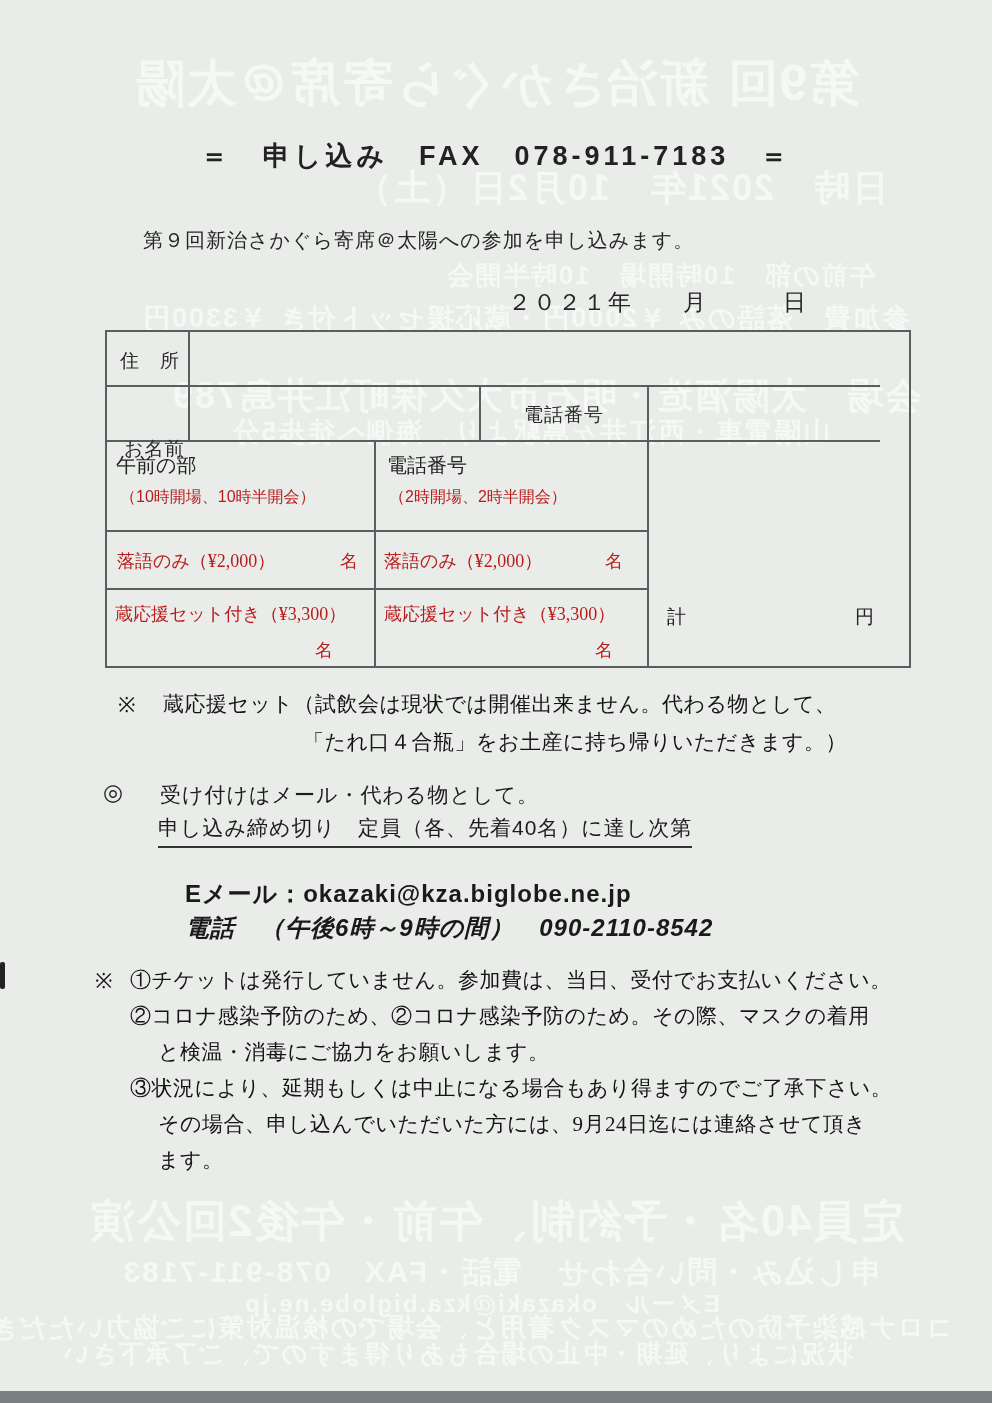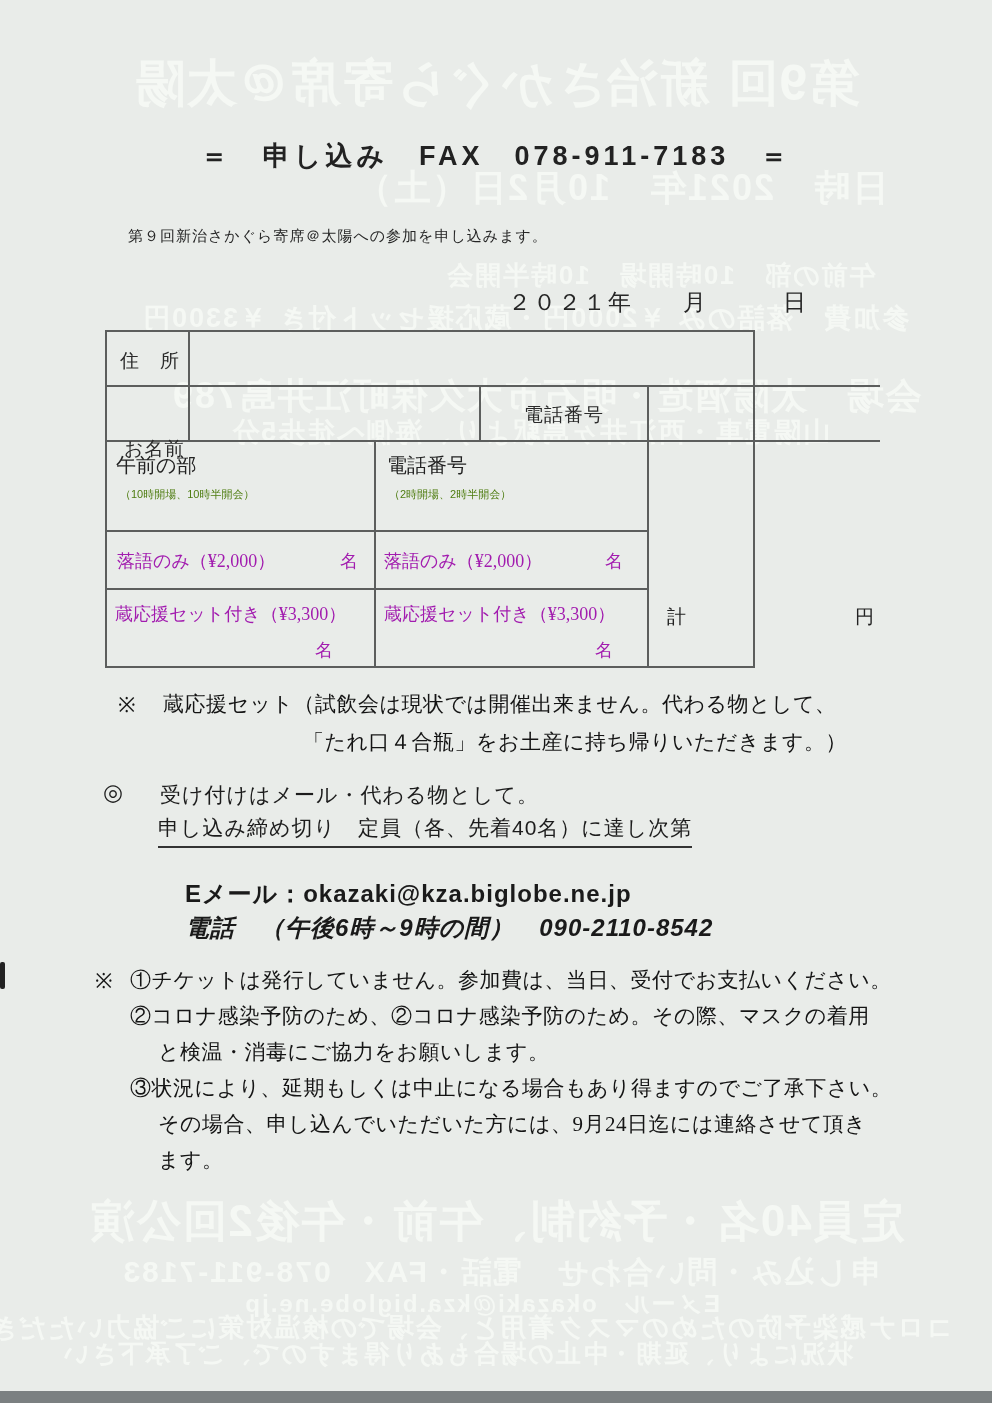--- a/index.html
+++ b/index.html
@@ -4,29 +4,29 @@
 <style>
   html,body{margin:0;padding:0;}
   body{width:992px;height:1403px;position:relative;background:#e9ece9;overflow:hidden;
        font-family:"Liberation Sans","DejaVu Sans",sans-serif;}
   .abs{position:absolute;white-space:nowrap;}
   .serif{font-family:"Liberation Serif","DejaVu Serif",serif;}
   
   .ghost{color:#f5f8f4;font-weight:700;transform:scaleX(-1);text-align:center;letter-spacing:2px;}
   .header-fax{top:138px;left:0;width:992px;text-align:center;font-size:27px;font-weight:600;
               letter-spacing:4px;color:#222;}
-  .intro{top:227px;left:128px;font-size:15px;color:#262626;letter-spacing:1px;}
+  .intro{top:227px;left:143px;font-size:20px;color:#262626;letter-spacing:1px;}
   .dateline{top:287px;left:508px;font-size:23px;color:#262626;letter-spacing:2px;}
   
-  .formtable{left:105px;top:330px;width:650px;height:338px;border:2px solid #5c5e5d;box-sizing:border-box;}
+  .formtable{left:105px;top:330px;width:806px;height:338px;border:2px solid #5c5e5d;box-sizing:border-box;}
   .tline{position:absolute;background:#5c5e5d;}
   .tcell-label{font-size:19px;color:#2a2a2a;letter-spacing:1px;}
   .session-title{font-size:20px;color:#222;}
-  .session-detail{font-size:11px;color:#4d7c0f;}
-  .price-text{font-size:18px;color:#a21caf;}
+  .session-detail{font-size:16px;color:#b91c1c;}
+  .price-text{font-size:18px;color:#b91c1c;}
   .underlined{border-bottom:2px solid #333;padding-bottom:4px;}
   .caution{font-size:21px;color:#141414;letter-spacing:0.5px;}
   .strip{left:0;top:1391px;width:992px;height:12px;background:#7b8081;}
   .artifact{left:0;top:962px;width:5px;height:27px;background:#222;border-radius:2px;}
 </style>
 </head>
 <body>
 
 <div class="abs ghost" style="top:50px;left:0;width:992px;font-size:50px;">第9回 新治さかぐら寄席＠太陽</div>
 <div class="abs ghost" style="top:164px;left:250px;width:742px;font-size:36px;">日時　2021年　10月2日（土）</div>

